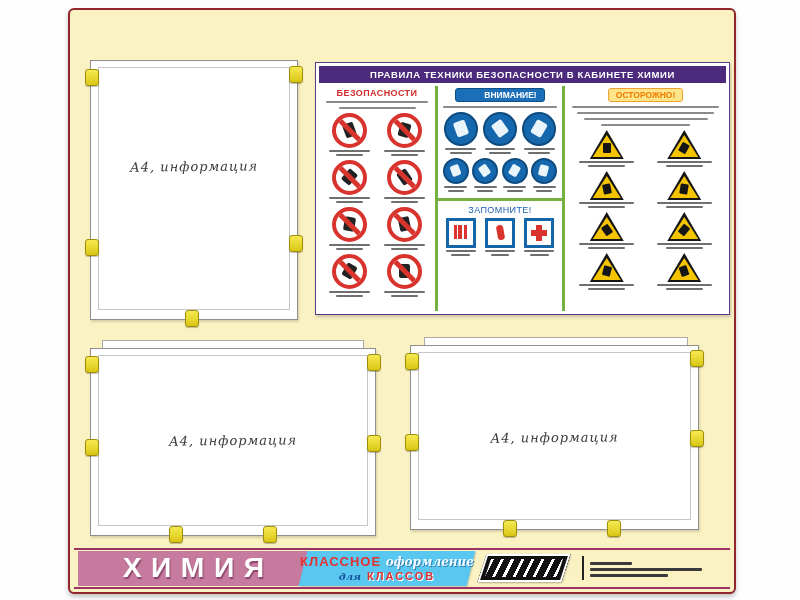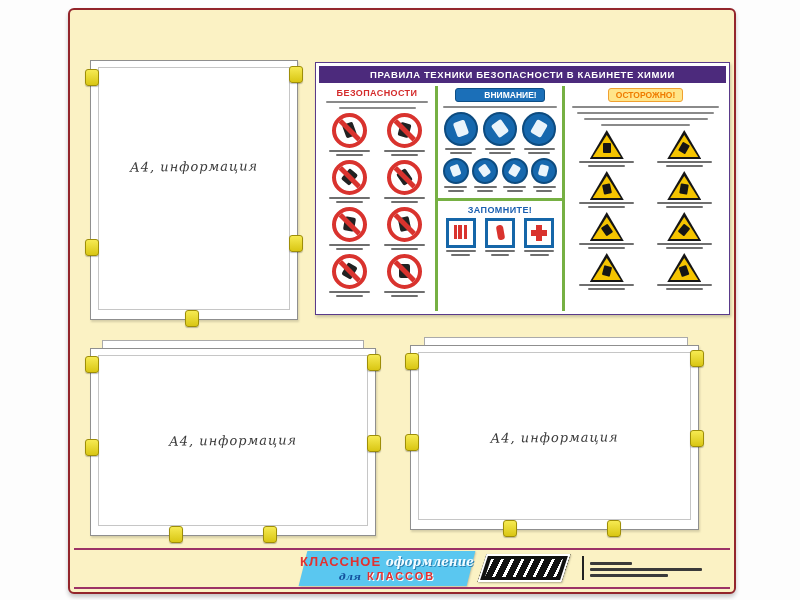--- a/index.html
+++ b/index.html
@@ -43,21 +43,21 @@
   .pcol{display:flex;flex-direction:column;padding:1px 3px;box-sizing:border-box;}
   .pcol.c1{width:116px;flex:none;}
   .pcol.c2{width:124px;flex:none;}
   .pcol.c3{flex:1;}
   .col-head{font-size:9px;font-weight:bold;text-align:center;letter-spacing:.4px;margin:1px 0;}
   .col-head.red{color:#d42b2b;}
   .chip{align-self:center;font-size:8.5px;font-weight:bold;padding:1px 7px;
     border-radius:3px;margin:1px 0 2px;}
   .chip.blue{background:#1b6fb8;color:#fff;border:1px solid #0e4f86;padding-left:28px;}
   .chip.orange{background:#ffe589;color:#ef7c00;border:1px solid #f0a030;}
-  .remember-head{font-size:9px;font-weight:bold;color:#1b5fb0;text-align:center;
+  .remember-head{font-size:9px;font-weight:normal;color:#1b5fb0;text-align:center;
     letter-spacing:.4px;margin:3px 0 1px;}
   .tline{height:2px;background:#8a8a8a;border-radius:1px;margin:2px auto;}
   .cap{height:2px;background:#6f6f6f;border-radius:1px;margin:2px auto 0;}
   .capwrap{width:86%;}
   .sgrid{display:grid;margin:2px 0;}
   .g2{grid-template-columns:1fr 1fr;row-gap:4px;}
   .g3{grid-template-columns:1fr 1fr 1fr;}
   .g4{grid-template-columns:1fr 1fr 1fr 1fr;}
   .cell{display:flex;flex-direction:column;align-items:center;}
   .hdiv{height:3px;background:#76b043;margin:4px -3px 1px;}
@@ -455,20 +455,23 @@
       <div class="a4">А4, информация</div>
       <div class="clip" style="left:-6px;top:7px;"></div>
       <div class="clip" style="right:-6px;top:4px;"></div>
       <div class="clip" style="left:-6px;top:88px;"></div>
       <div class="clip" style="right:-6px;top:84px;"></div>
       <div class="clip" style="left:92px;bottom:-8px;"></div>
       <div class="clip" style="left:196px;bottom:-8px;"></div>
     </div>
 
     <div class="f-topline"></div>
+    <div class="f-mauve">
+      <div class="subject">ХИМИЯ</div>
+    </div>
     <div class="f-blue">
       <div class="f-blue-inner">
         <div class="brand1">
           <span>КЛАССНОЕ</span>
           <span class="script">оформление</span>
         </div>
         <div class="brand2">
           <span class="dlya">для</span>
           <span class="klassov">КЛАССОВ</span>
         </div>

